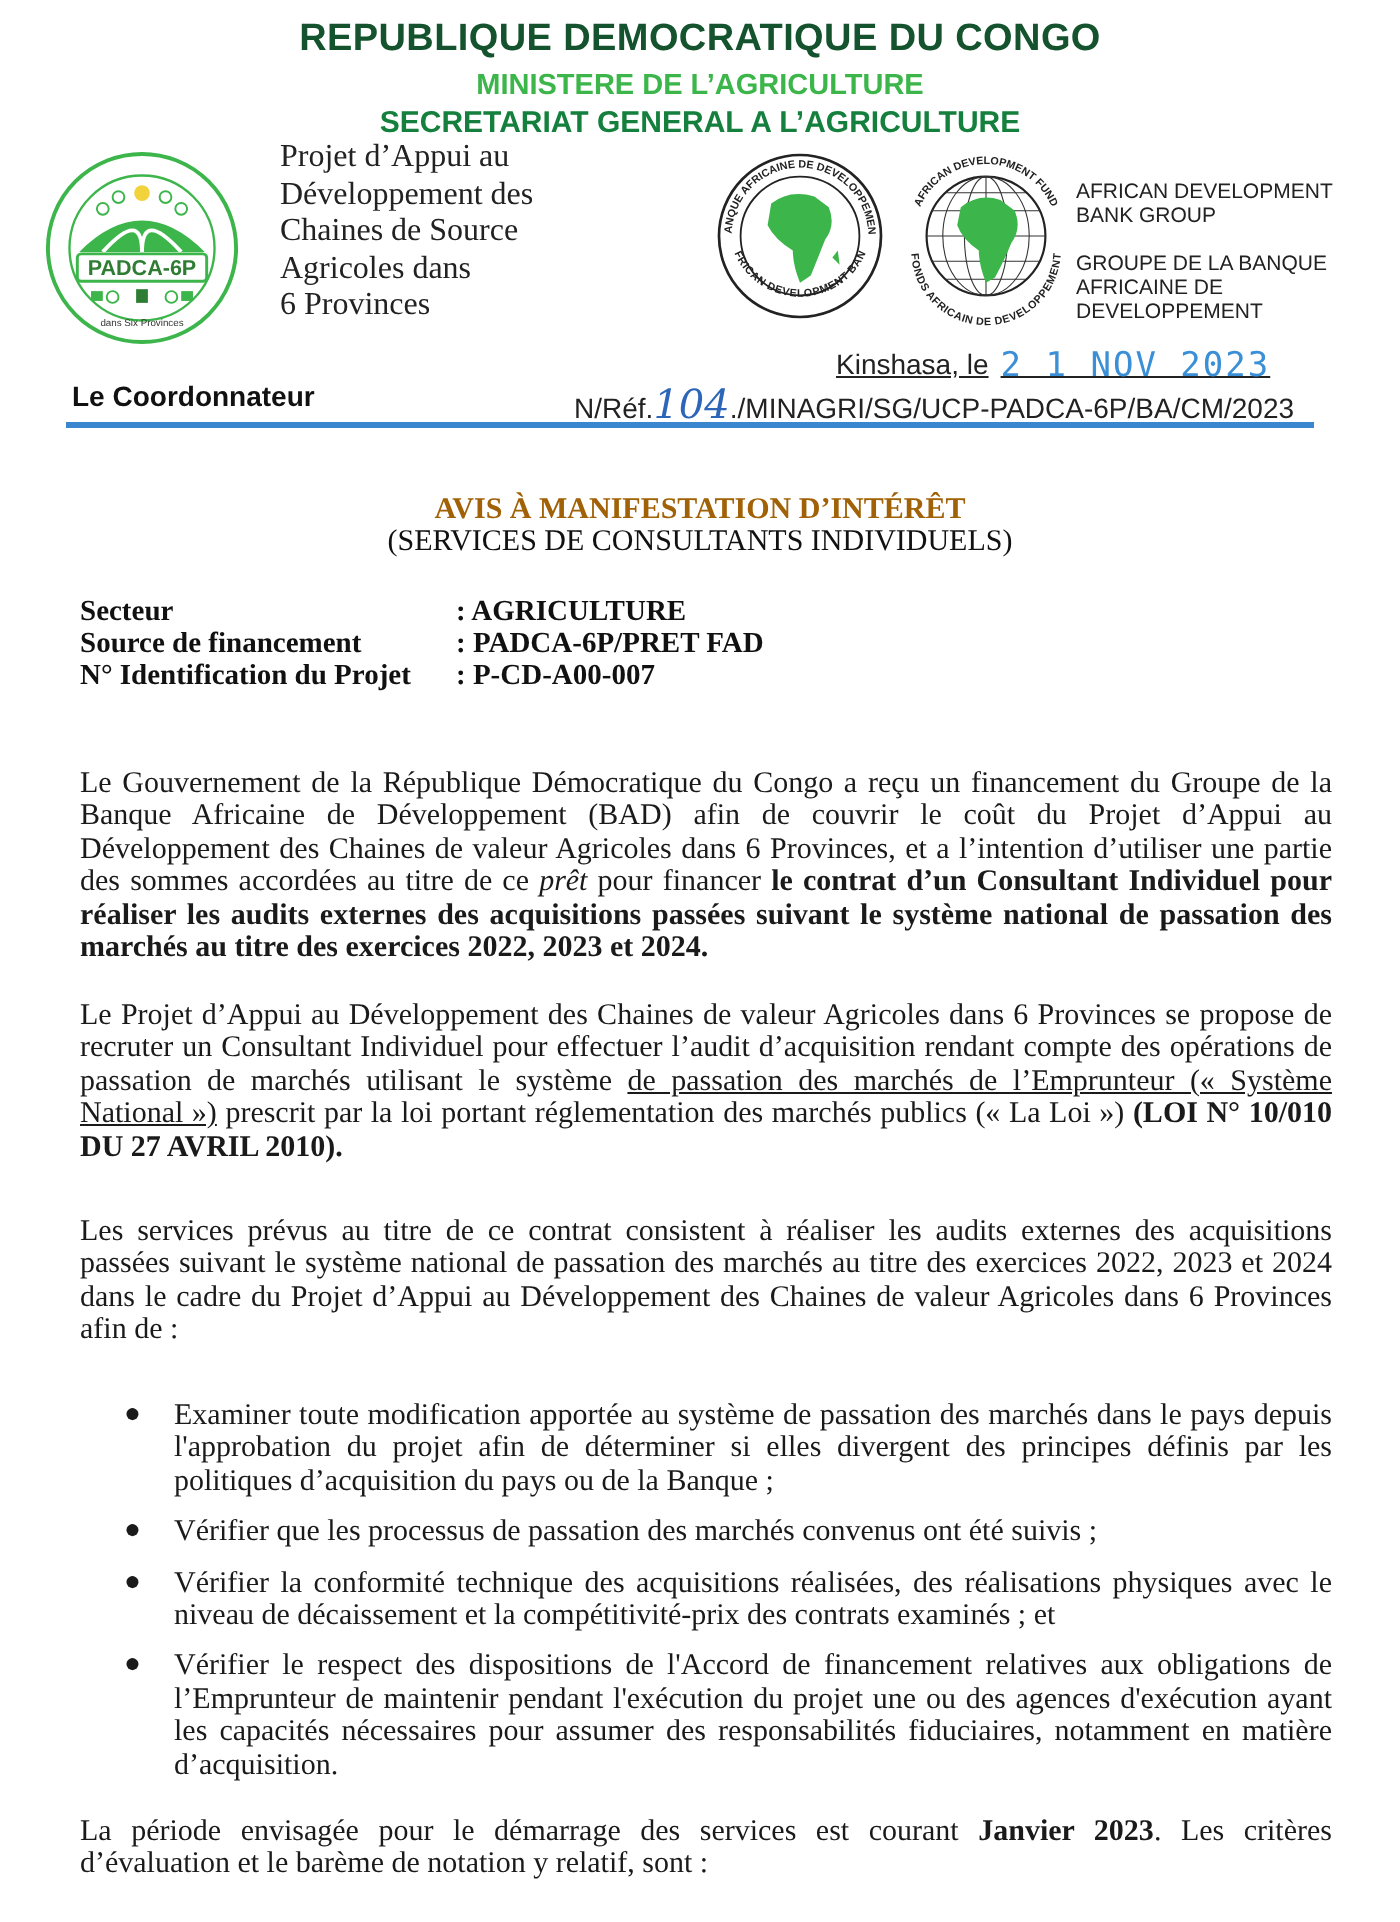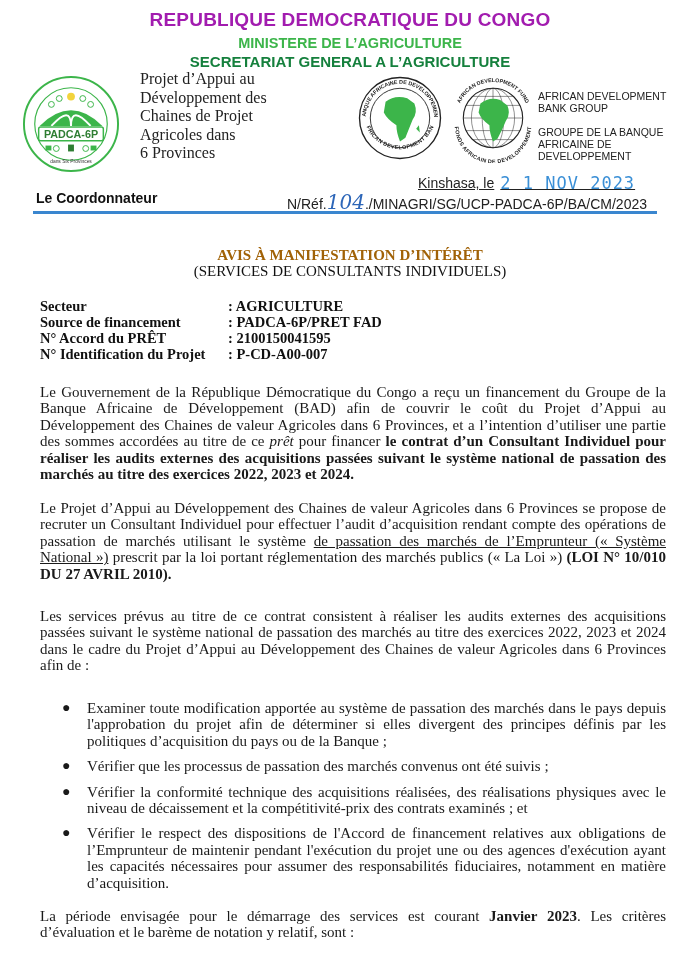--- a/index.html
+++ b/index.html
@@ -1,19 +1,19 @@
 <!DOCTYPE html>
 <html><head>
 <meta charset="utf-8">
 <style>
   html, body { margin: 0; padding: 0; background: #ffffff; }
   body { width: 700px; height: 961px; position: relative; overflow: hidden; color: #111; }
 
   .hdr-top { position: absolute; left: 0; width: 700px; text-align: center; font-family: "Liberation Sans", sans-serif; font-weight: bold; }
-  #country { top: 9px; font-size: 19px; color: #a21caf; letter-spacing: 0.2px; }
+  #country { top: 9px; font-size: 19px; color: #14532d; letter-spacing: 0.2px; }
   #ministry { top: 35px; font-size: 14.5px; color: #3cb54a; }
   #secretariat { top: 53px; font-size: 15px; color: #15803d; }
 
   #padca-logo { position: absolute; left: 22px; top: 75px; width: 98px; height: 98px; }
   #project-name { position: absolute; left: 140px; top: 70px; font-family: "Liberation Serif", serif; font-size: 16px; line-height: 18.6px; color: #222; }
   #bad-logo { position: absolute; left: 355px; top: 73px; width: 90px; height: 90px; }
   #fad-logo { position: absolute; left: 448px; top: 73px; width: 90px; height: 90px; }
   #afdb-en { position: absolute; left: 538px; top: 90px; font-family: "Liberation Sans", sans-serif; font-size: 10.5px; line-height: 12px; color: #222; }
   #afdb-fr { position: absolute; left: 538px; top: 126px; font-family: "Liberation Sans", sans-serif; font-size: 10.5px; line-height: 12px; color: #222; }
 
@@ -67,21 +67,21 @@
   <circle cx="65" cy="75" r="3" fill="none" stroke="#3cb54a"></circle>
   <rect x="47" y="71" width="6" height="7" fill="#2e7d32"></rect>
   <rect x="24" y="72" width="6" height="5" fill="#3cb54a"></rect>
   <rect x="70" y="72" width="6" height="5" fill="#3cb54a"></rect>
   <text x="50" y="90" text-anchor="middle" font-family="Liberation Sans, sans-serif" font-size="5" fill="#333">dans Six Provinces</text>
 </svg>
 
 <div id="project-name">
   <div>Projet d’Appui au</div>
   <div>Développement des</div>
-  <div>Chaines de Projet</div>
+  <div>Chaines de Source</div>
   <div>Agricoles dans</div>
   <div>6 Provinces</div>
 </div>
 
 <svg id="bad-logo" viewBox="0 0 100 100">
   <circle cx="50" cy="50" r="45" fill="none" stroke="#222" stroke-width="1.5"></circle>
   <circle cx="50" cy="50" r="33" fill="none" stroke="#222" stroke-width="1"></circle>
   <path d="M34 32 Q44 24 58 28 L66 34 Q70 44 64 52 Q60 62 56 72 L50 76 Q46 66 46 58 Q36 52 32 44 Z" fill="#3cb54a"></path>
   <path d="M68 62 L71 58 L72 66 Z" fill="#3cb54a"></path>
   <path id="bad-arc-top" d="M12 50 A38 38 0 0 1 88 50" fill="none"></path>
@@ -135,24 +135,20 @@
 <div id="info-table">
   <div class="info-row">
       <span class="info-label">Secteur</span>
       <span>: AGRICULTURE</span>
     </div>
   <div class="info-row">
       <span class="info-label">Source de financement</span>
       <span>: PADCA-6P/PRET FAD</span>
     </div>
   <div class="info-row">
-      <span class="info-label">N° Accord du PRÊT</span>
-      <span>: 2100150041595</span>
-    </div>
-  <div class="info-row">
       <span class="info-label">N° Identification du Projet</span>
       <span>: P-CD-A00-007</span>
     </div>
 </div>
 
 <div id="para1" class="para"><span>Le Gouvernement de la République Démocratique du Congo a reçu un financement du Groupe de la Banque Africaine de Développement (BAD) afin de couvrir le coût du Projet d’Appui au Développement des Chaines de valeur Agricoles dans 6 Provinces, et a l’intention d’utiliser une partie des sommes accordées au titre de ce </span><i>prêt</i><span> pour financer </span><b>le contrat d’un Consultant Individuel pour réaliser les audits externes des acquisitions passées suivant le système national de passation des marchés au titre des exercices 2022, 2023 et 2024.</b></div>
 
 <div id="para2" class="para"><span>Le Projet d’Appui au Développement des Chaines de valeur Agricoles dans 6 Provinces se propose de recruter un Consultant Individuel pour effectuer l’audit d’acquisition rendant compte des opérations de passation de marchés utilisant le système </span><span class="u">de passation des marchés de l’Emprunteur (« Système National »)</span><span> prescrit par la loi portant réglementation des marchés publics (« La Loi ») </span><b>(LOI N° 10/010 DU 27 AVRIL 2010).</b></div>
 
 <div id="para3" class="para">Les services prévus au titre de ce contrat consistent à réaliser les audits externes des acquisitions passées suivant le système national de passation des marchés au titre des exercices 2022, 2023 et 2024 dans le cadre du Projet d’Appui au Développement des Chaines de valeur Agricoles dans 6 Provinces afin de :</div>

